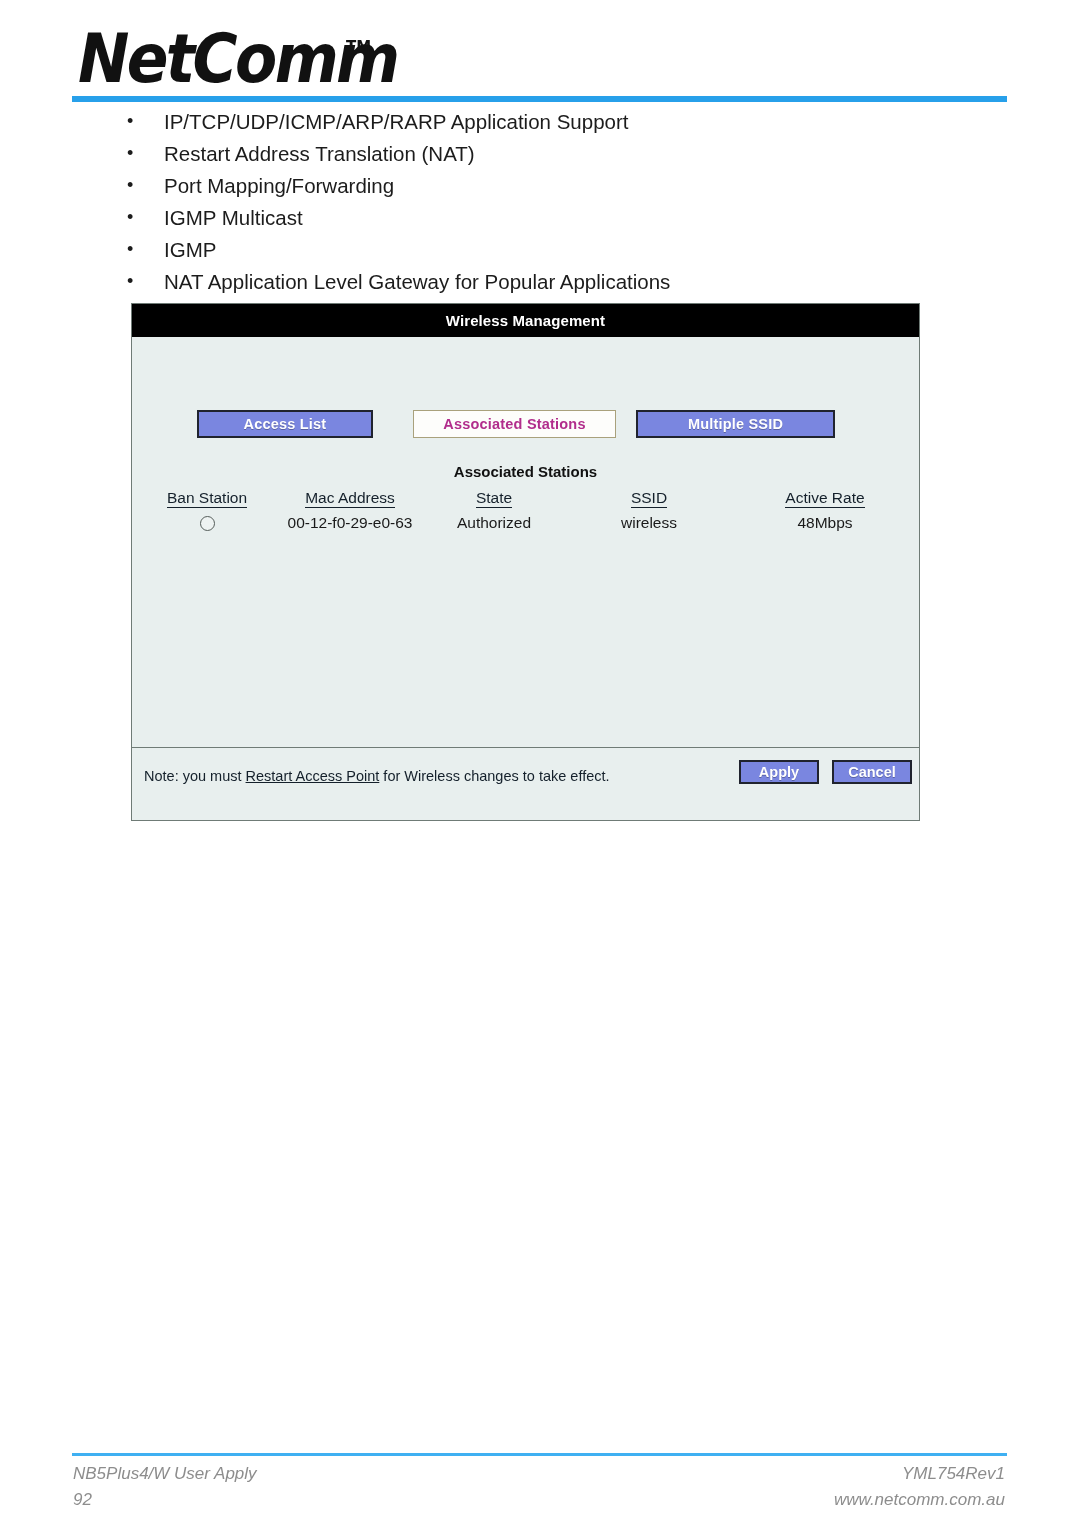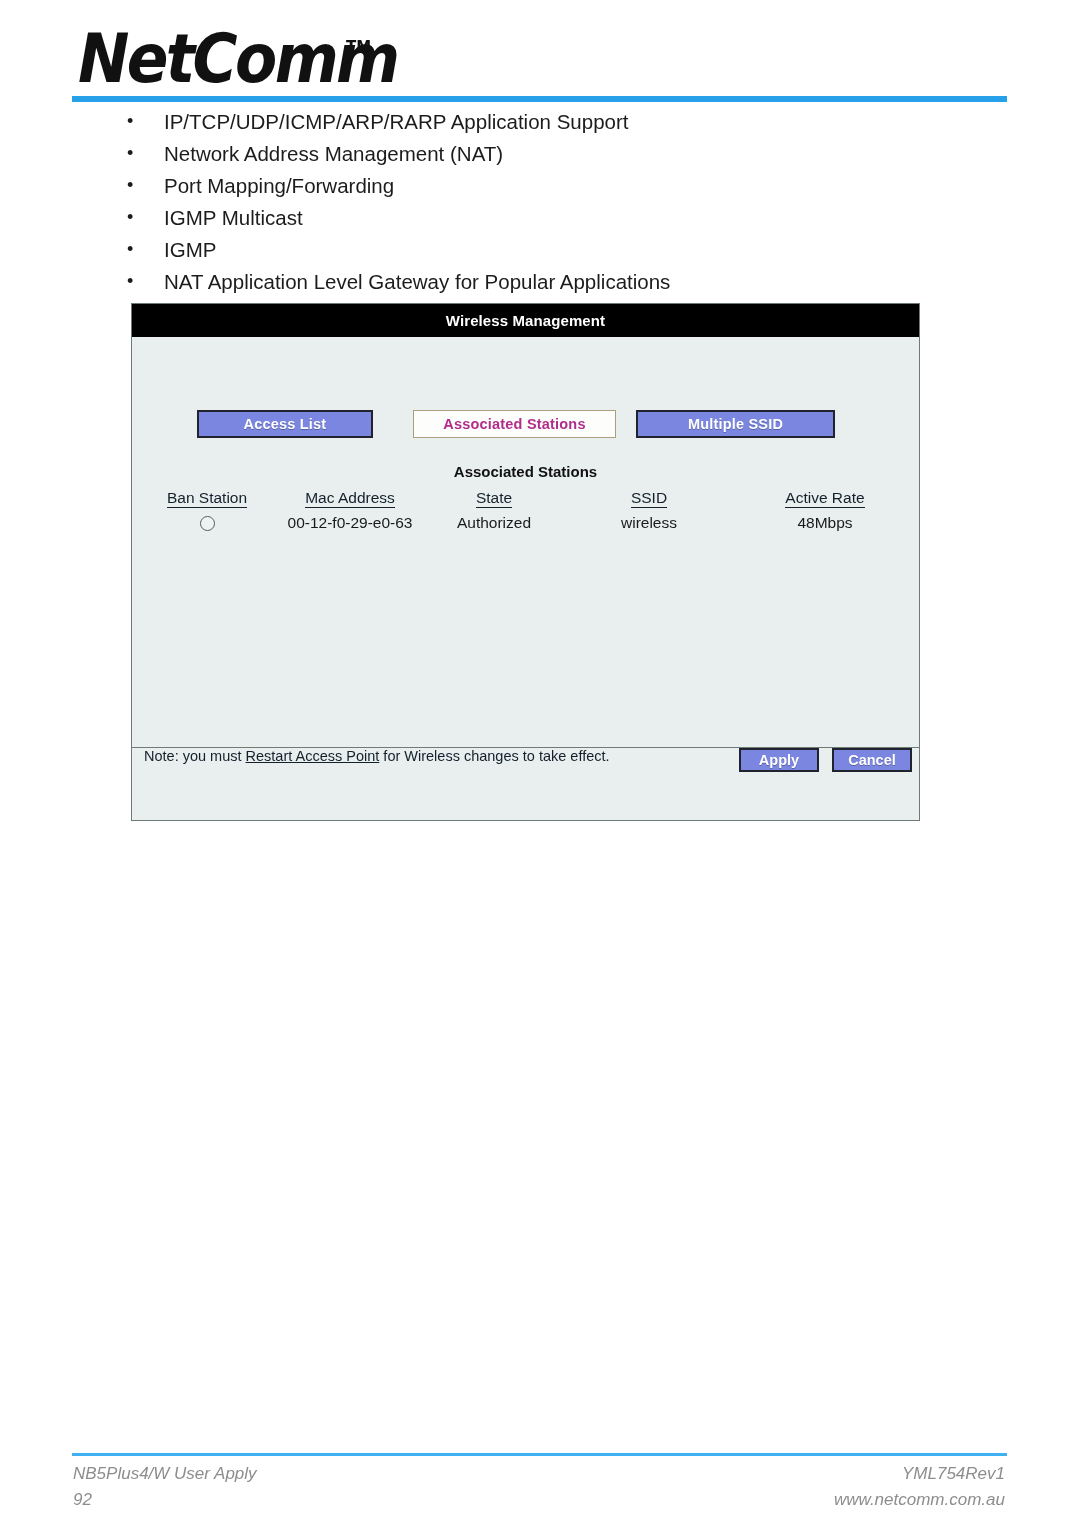--- a/index.html
+++ b/index.html
@@ -211,21 +211,21 @@
   
   #router-footer {
     position: absolute;
     left: 0;
     bottom: 0;
     width: 100%;
     height: 36px;
     background: #e8efee;
     border-top: 1px solid #6f7b76;
     display: flex;
-    align-items: flex-start;
+    align-items: flex-end;
   }
   #footer-note {
     margin-left: 12px;
     font-size: 14.5px;
     color: #14202b;
     white-space: nowrap;
   }
   #footer-note a {
     color: #14202b;
     text-decoration: underline;
@@ -266,21 +266,21 @@
 
 <div id="logo-block">
   <div id="logo-wordmark">NetComm</div>
   <div id="logo-tm">TM</div>
 </div>
 
 <div class="hrule-top"></div>
 
 <ul id="feature-list">
   <li>IP/TCP/UDP/ICMP/ARP/RARP Application Support</li>
-  <li>Network Address Management (NAT)</li>
+  <li>Restart Address Translation (NAT)</li>
   <li>Port Mapping/Forwarding</li>
   <li>IGMP Multicast</li>
   <li>IGMP</li>
   <li>NAT Application Level Gateway for Popular Applications</li>
 </ul>
 
 <div id="router-shot">
 
   <div id="router-titlebar">Wireless Management</div>
 

